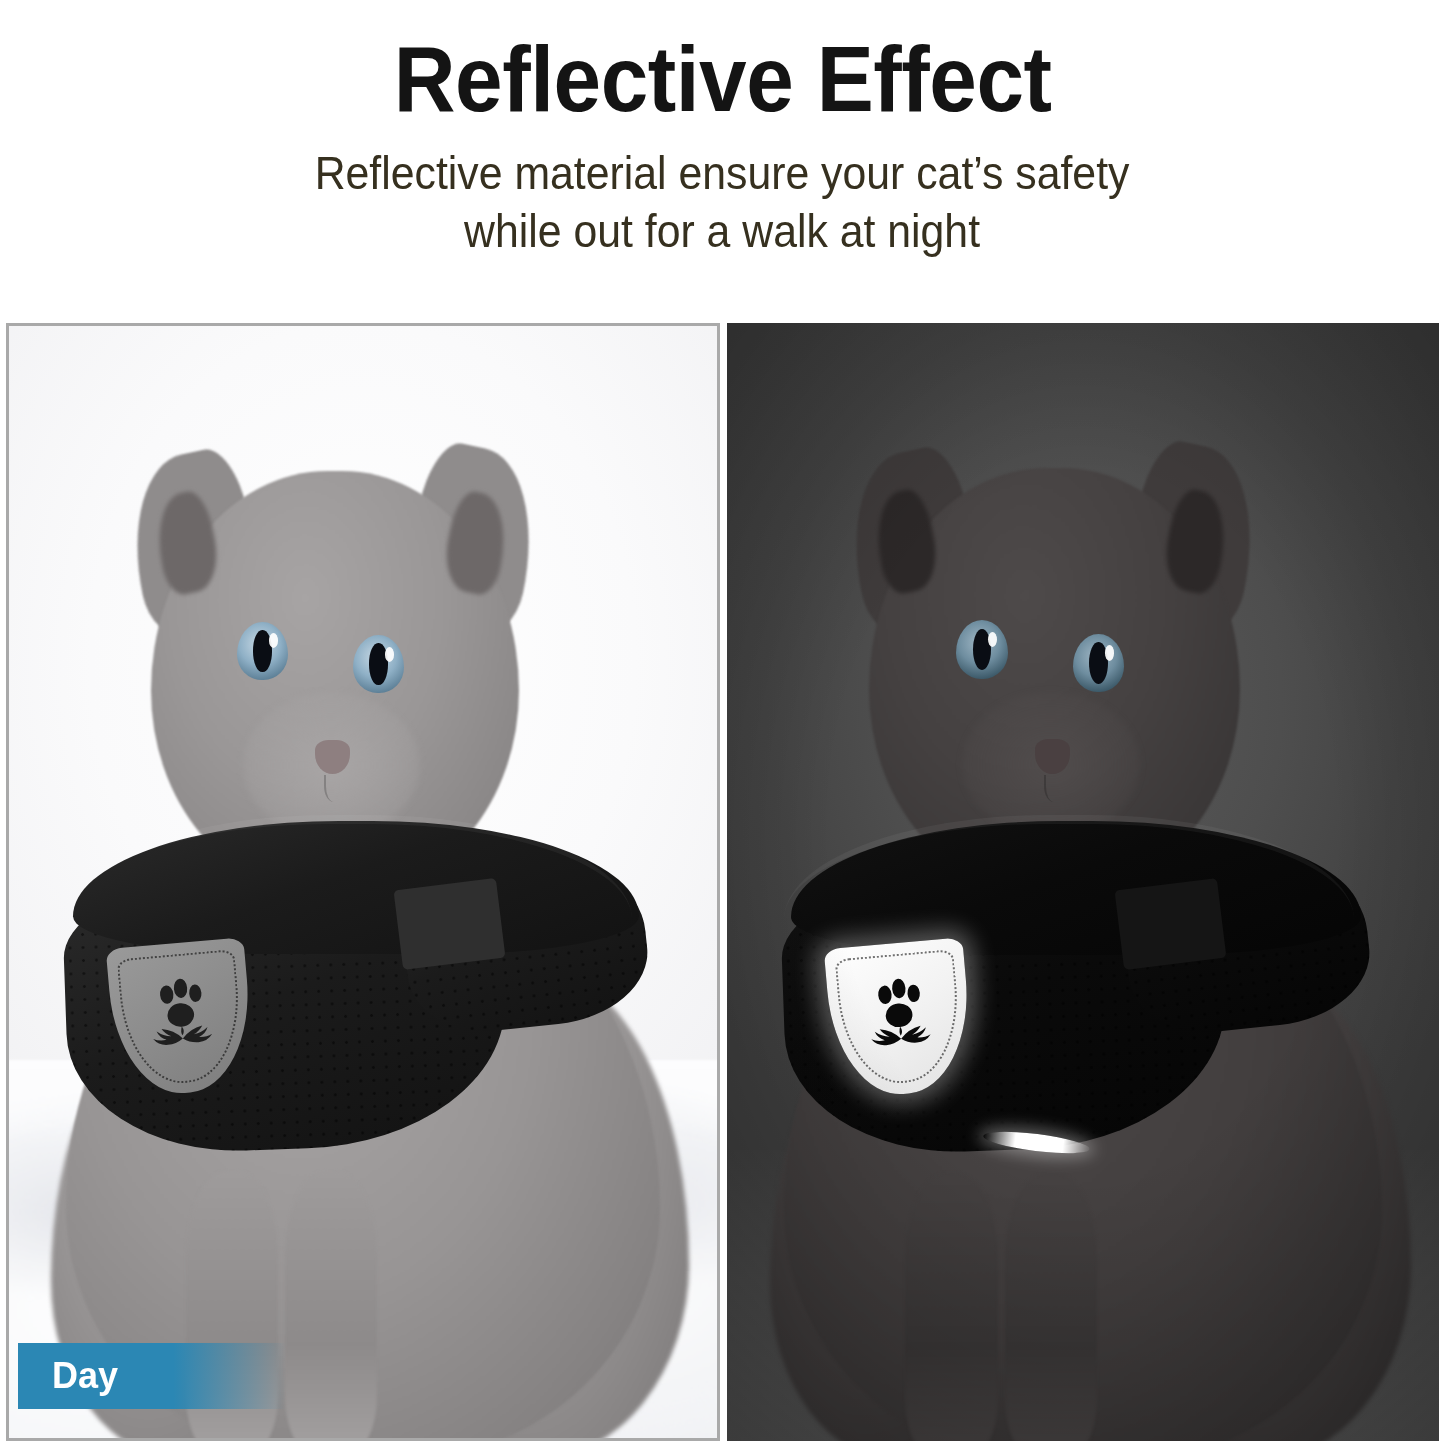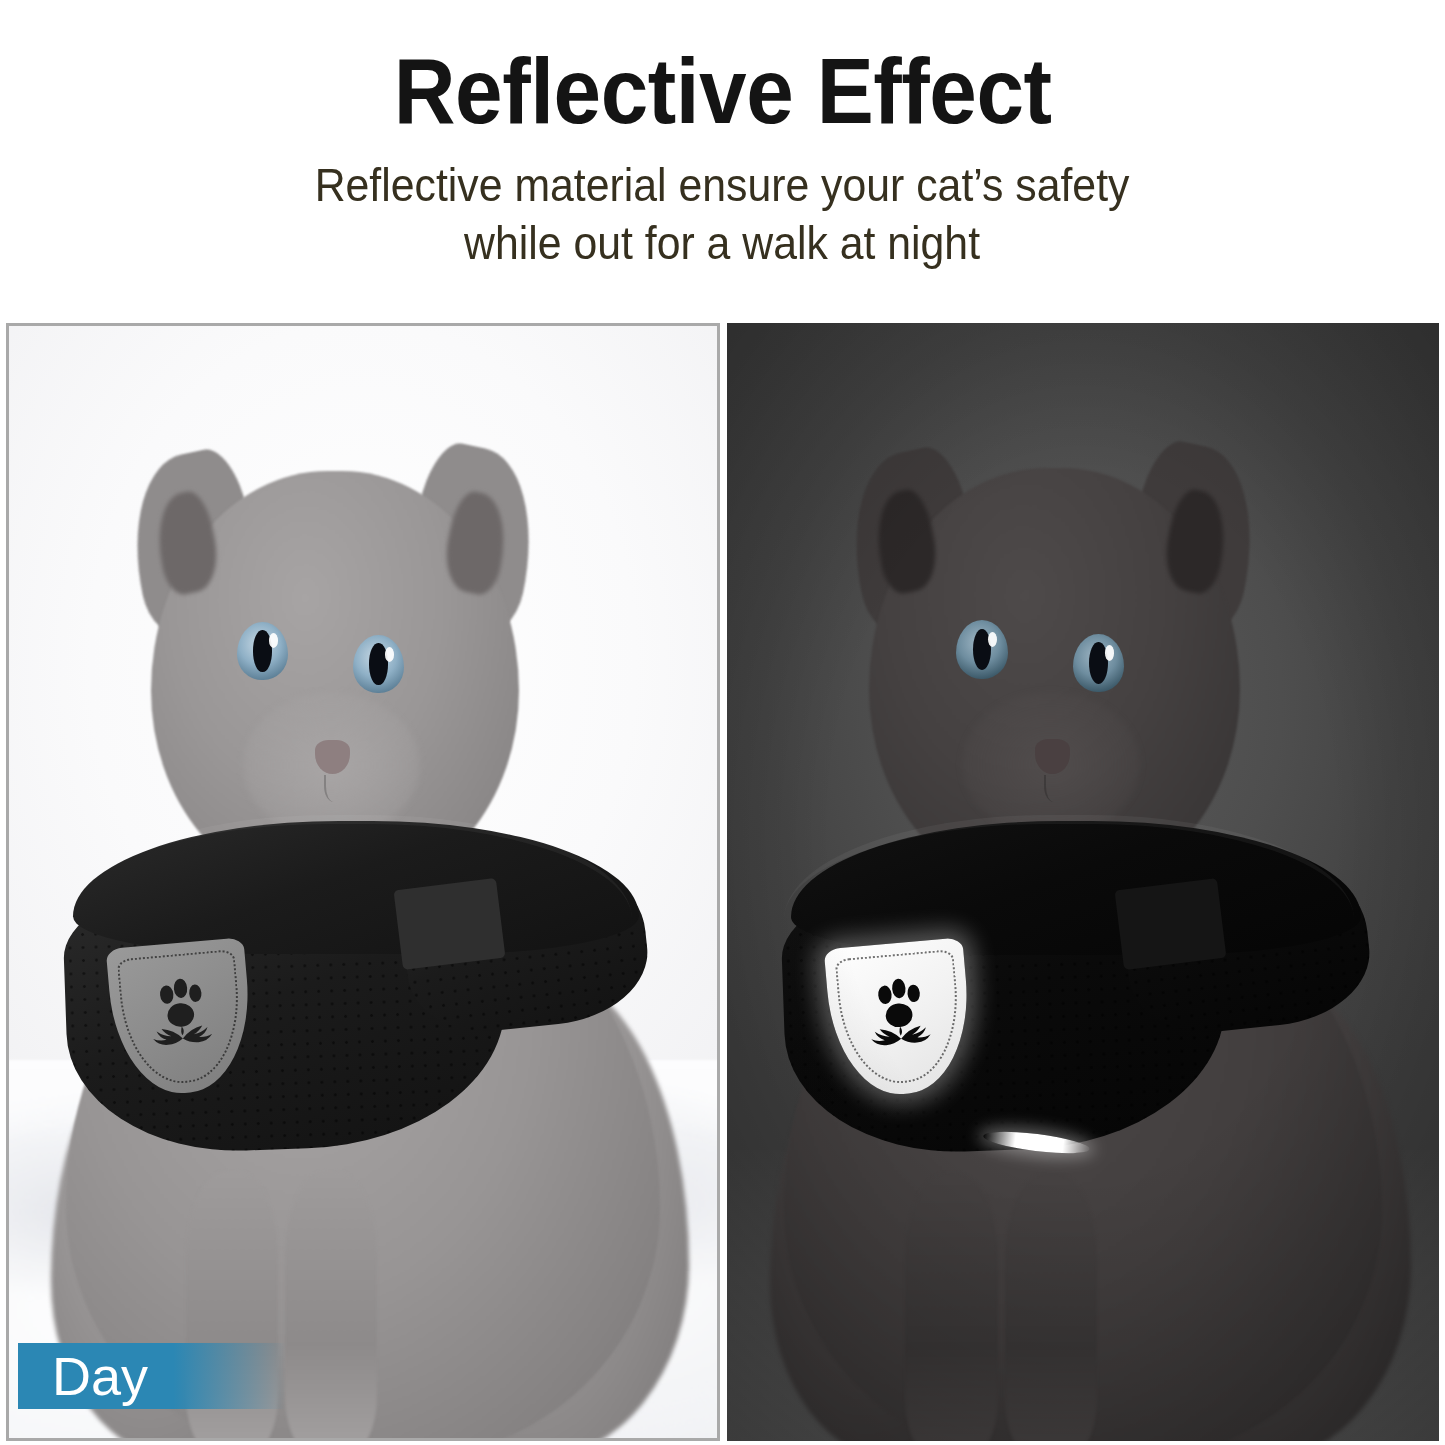--- a/index.html
+++ b/index.html
@@ -10,21 +10,21 @@
     overflow:hidden;
     position:relative;
   }
   .page{position:relative;width:1445px;height:1445px;background:#fff;}
 
   
   .header{
     position:absolute;left:0;top:0;width:1445px;height:323px;
     background:#ffffff;
     display:flex;flex-direction:column;align-items:center;
-    box-sizing:border-box;padding-top:42px;
+    box-sizing:border-box;padding-top:30px;
   }
   .title{
     font-size:92px;
     font-weight:700;
     color:#141414;
     letter-spacing:-0.5px;
     line-height:1.08;
     transform:scaleX(0.93);
     transform-origin:center top;
     white-space:nowrap;
@@ -305,22 +305,22 @@
 
   
   .badge{
     position:absolute;
     height:66px;
     display:flex;align-items:center;
     box-sizing:border-box;
     padding-left:34px;
   }
   .badge-label{
-    font-size:54px;
-    font-weight:400;
+    font-size:36px;
+    font-weight:700;
     color:#ffffff;
     line-height:1;
     white-space:nowrap;
   }
   .badge-day{
     left:9px;bottom:29px;width:268px;
     background:linear-gradient(90deg,#2b87b4 0%,#2b87b4 58%,rgba(43,135,180,0) 100%);
   }
   .badge-night{
     left:22px;bottom:29px;width:272px;

